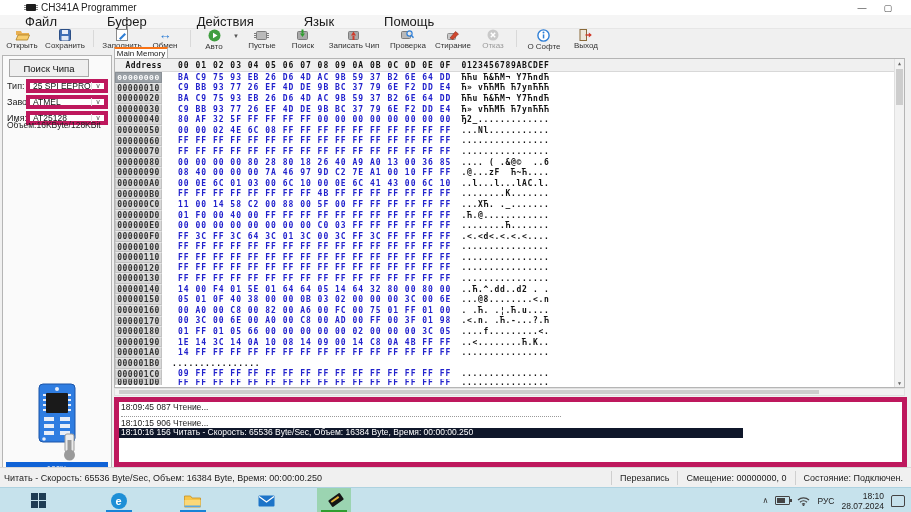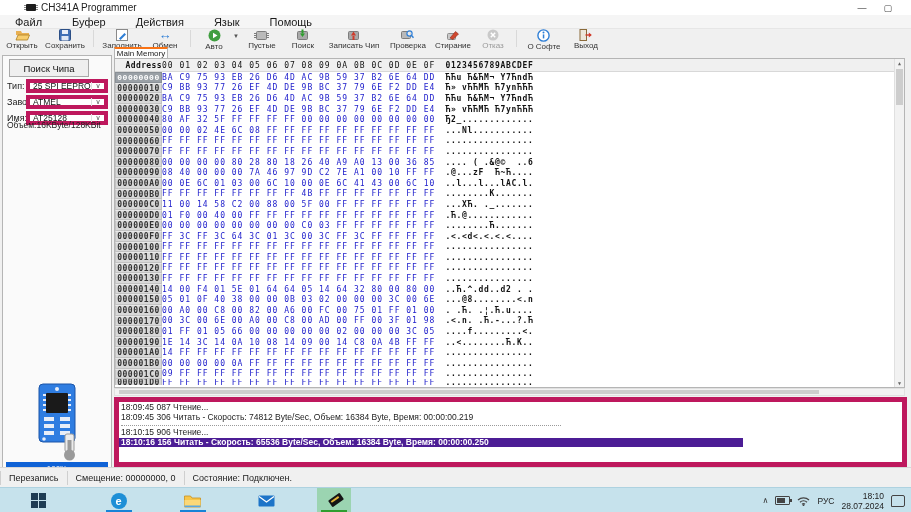--- a/index.html
+++ b/index.html
@@ -8,21 +8,21 @@
   
   .titlebar{position:absolute;top:0;left:0;width:911px;height:15px;background:#ffffff;display:flex;align-items:center;padding-left:20px;}
   .app-chip{width:10px;height:7px;background:#1d1d1d;border-radius:1px;margin:0 5px 0 6px;position:relative;}
   .app-chip:before,.app-chip:after{content:"";position:absolute;top:1px;bottom:1px;width:2px;background:repeating-linear-gradient(to bottom,#888 0 1px,transparent 1px 2px);}
   .app-chip:before{left:-2px;} .app-chip:after{right:-2px;}
   .title-text{font-size:10px;color:#222;}
   .win-controls{position:absolute;right:4px;top:0;height:15px;display:flex;}
   .win-btn{width:26px;height:15px;display:flex;align-items:center;justify-content:center;font-size:9px;color:#444;}
   
   .menubar{position:absolute;top:15px;left:0;width:911px;height:13px;background:#f5f5f5;display:flex;align-items:center;border-bottom:1px solid #e6e6e6;}
-  .menu-item{padding:0 15px;font-size:11px;color:#1a1a1a;}
+  .menu-item{padding:0 25px;font-size:13px;color:#1a1a1a;}
   
   .toolbar{position:absolute;top:29px;left:2px;height:21px;display:flex;align-items:flex-start;}
   .tbtn{display:flex;flex-direction:column;align-items:center;justify-content:flex-start;height:21px;}
   .tbtn .ic{height:13px;display:flex;align-items:center;justify-content:center;}
   .tbtn .lbl{font-size:8px;color:#333;white-space:nowrap;line-height:8px;margin-top:1px;}
   .tbtn.disabled .lbl{color:#9a9a9a;}
   .tsep{width:1px;height:17px;background:#d9d9d9;margin:1px 5px 0 5px;}
   .caret{font-size:6px;color:#555;margin:4px 2px 0 1px;}
   .arrow-glyph{color:#2f7fd6;font-weight:bold;font-size:13px;line-height:12px;}
   
@@ -36,34 +36,34 @@
   .zif{position:absolute;left:26px;top:326px;}
   .progress{position:absolute;left:3px;right:3px;bottom:3px;height:12px;background:#0f62d6;display:flex;align-items:center;justify-content:center;color:#fff;font-size:8px;}
   
   .tab{position:absolute;left:114px;top:47px;width:54px;height:11px;background:#fdfdfd;border:1px solid #b5b5b5;border-bottom:none;border-top:2px solid #f97316;box-sizing:border-box;font-size:8px;display:flex;align-items:center;justify-content:center;color:#222;z-index:3;}
   .hexarea{position:absolute;left:114px;top:58px;width:791px;height:330px;background:#fff;border:1px solid #b5b5b5;box-sizing:border-box;overflow:hidden;font-family:"DejaVu Sans Mono",monospace;}
   .hexheader{display:flex;align-items:center;height:12px;background:#f0f0f0;border-bottom:1px solid #d8d8d8;font-weight:bold;font-size:8px;color:#111;}
   .hexheader .ah{width:47px;text-align:right;letter-spacing:0.4px;}
   .hexrow{display:flex;align-items:center;height:10.6px;}
   .addr{width:47px;height:10.6px;box-sizing:border-box;background:#d8d8d8;border:1px solid #c2c2c2;border-top-color:#e8e8e8;color:#333;font-size:8px;font-weight:bold;text-align:center;line-height:9.5px;letter-spacing:0.5px;}
   .addr.sel{background:#9aa0a6;color:#fff;border-color:#8a9096;font-family:Liberation Mono, monospace;}
-  .bytes{margin-left:0;font-size:8px;font-weight:normal;color:#2121cc;letter-spacing:1px;white-space:pre;}
+  .bytes{margin-left:16px;font-size:8px;font-weight:bold;color:#2121cc;letter-spacing:1px;white-space:pre;}
   .ascii{margin-left:10px;font-size:8px;font-weight:bold;color:#111;letter-spacing:0.7px;white-space:pre;}
   .hexheader .bytes{color:#111;}
   .hexheader .ascii{color:#111;}
   .hexrow.clipped{height:6px;overflow:hidden;}
   .vscroll{position:absolute;right:0;top:0;bottom:0;width:9px;background:#f2f2f2;border-left:1px solid #e0e0e0;z-index:2;}
   .vthumb{position:absolute;top:10px;left:1px;width:7px;height:36px;background:#cdcdcd;}
   .varr{position:absolute;left:0;width:9px;text-align:center;font-size:5px;color:#666;}
   .hscroll{position:absolute;left:114px;top:388px;width:791px;height:8px;background:#f2f2f2;border:1px solid #e0e0e0;box-sizing:border-box;}
   .hthumb{position:absolute;left:4px;top:1px;height:4px;width:700px;background:#cdcdcd;}
   
   .log{position:absolute;left:114px;top:397px;width:793px;height:70px;background:#fff;border:5px solid #be185d;box-sizing:border-box;overflow:hidden;padding-top:1px;}
   .log-line{font-size:8.5px;color:#222;line-height:9.5px;padding-left:2px;white-space:nowrap;}
-  .log-line.hl{background:#4c1d95;color:#fff;width:622px;font-weight:bold;}
+  .log-line.hl{background:#0f172a;color:#fff;width:622px;}
   .log-sep{width:440px;border-top:1px dotted #9a9a9a;margin:3px 0 2px 2px;height:0;}
   
   .statusbar{position:absolute;left:0;top:467px;width:911px;height:20px;background:#f0f0f0;border-top:1px solid #d8d8d8;display:flex;align-items:center;font-size:9px;color:#222;box-sizing:border-box;}
   .sb-left{padding-left:4px;flex:1;white-space:nowrap;}
   .sb-cell{border-left:1px solid #cfcfcf;height:14px;display:flex;align-items:center;padding:0 8px;white-space:nowrap;}
   
   .taskbar{position:absolute;left:0;top:487px;width:911px;height:25px;background:#c6e2ec;border-top:1px solid #aed2e0;box-sizing:border-box;}
   .tb-ic{position:absolute;top:4px;width:17px;height:17px;display:flex;align-items:center;justify-content:center;}
   .underline{position:absolute;bottom:0;height:2px;width:26px;}
   .start-logo{display:grid;grid-template-columns:7px 7px;grid-template-rows:7px 7px;gap:1px;}
@@ -411,21 +411,20 @@
           <div class="bytes">1E 14 3C 14 0A 10 08 14 09 00 14 C8 0A 4B FF FF</div>
           <div class="ascii">..&lt;........Ћ.K..</div>
         </div>
         <div class="hexrow">
           <div class="addr">000001A0</div>
           <div class="bytes">14 FF FF FF FF FF FF FF FF FF FF FF FF FF FF FF</div>
           <div class="ascii">................</div>
         </div>
         <div class="hexrow">
           <div class="addr">000001B0</div>
-          <div class="bytes">00 00 00 00 0A FF FF FF FF FF FF FF FF FF FF FF</div>
           <div class="ascii">................</div>
         </div>
         <div class="hexrow">
           <div class="addr">000001C0</div>
           <div class="bytes">09 FF FF FF FF FF FF FF FF FF FF FF FF FF FF FF</div>
           <div class="ascii">................</div>
         </div>
         <div class="hexrow clipped">
           <div class="addr">000001D0</div>
           <div class="bytes">FF FF FF FF FF FF FF FF FF FF FF FF FF FF FF FF</div>
@@ -437,27 +436,27 @@
       <div class="vthumb"></div>
       <div class="varr" style="bottom:1px">▼</div>
     </div>
   </div>
   <div class="hscroll">
     <div class="hthumb"></div>
   </div>
 
   <div class="log" id="log">
       <div class="log-line">18:09:45 087 Чтение...</div>
-      <div class="log-line">18:09:45 306 Читать - Скорость: 74812 Byte/Sec, Объем: 16384 Byte, Время: 00:00:00.219</div>
       <div class="log-sep"></div>
       <div class="log-line">18:10:15 906 Чтение...</div>
       <div class="log-line hl">18:10:16 156 Читать - Скорость: 65536 Byte/Sec, Объем: 16384 Byte, Время: 00:00:00.250</div>
     </div>
 
   <div class="statusbar">
+    <span class="sb-left">Читать - Скорость: 65536 Byte/Sec, Объем: 16384 Byte, Время: 00:00:00.250</span>
     <span class="sb-cell">Перезапись</span>
     <span class="sb-cell">Смещение: 00000000, 0</span>
     <span class="sb-cell">Состояние: Подключен.</span>
   </div>
 
   <div class="taskbar">
     <div class="tb-ic" style="left:30px">
       <div class="start-logo">
           <div></div>
           <div></div>

